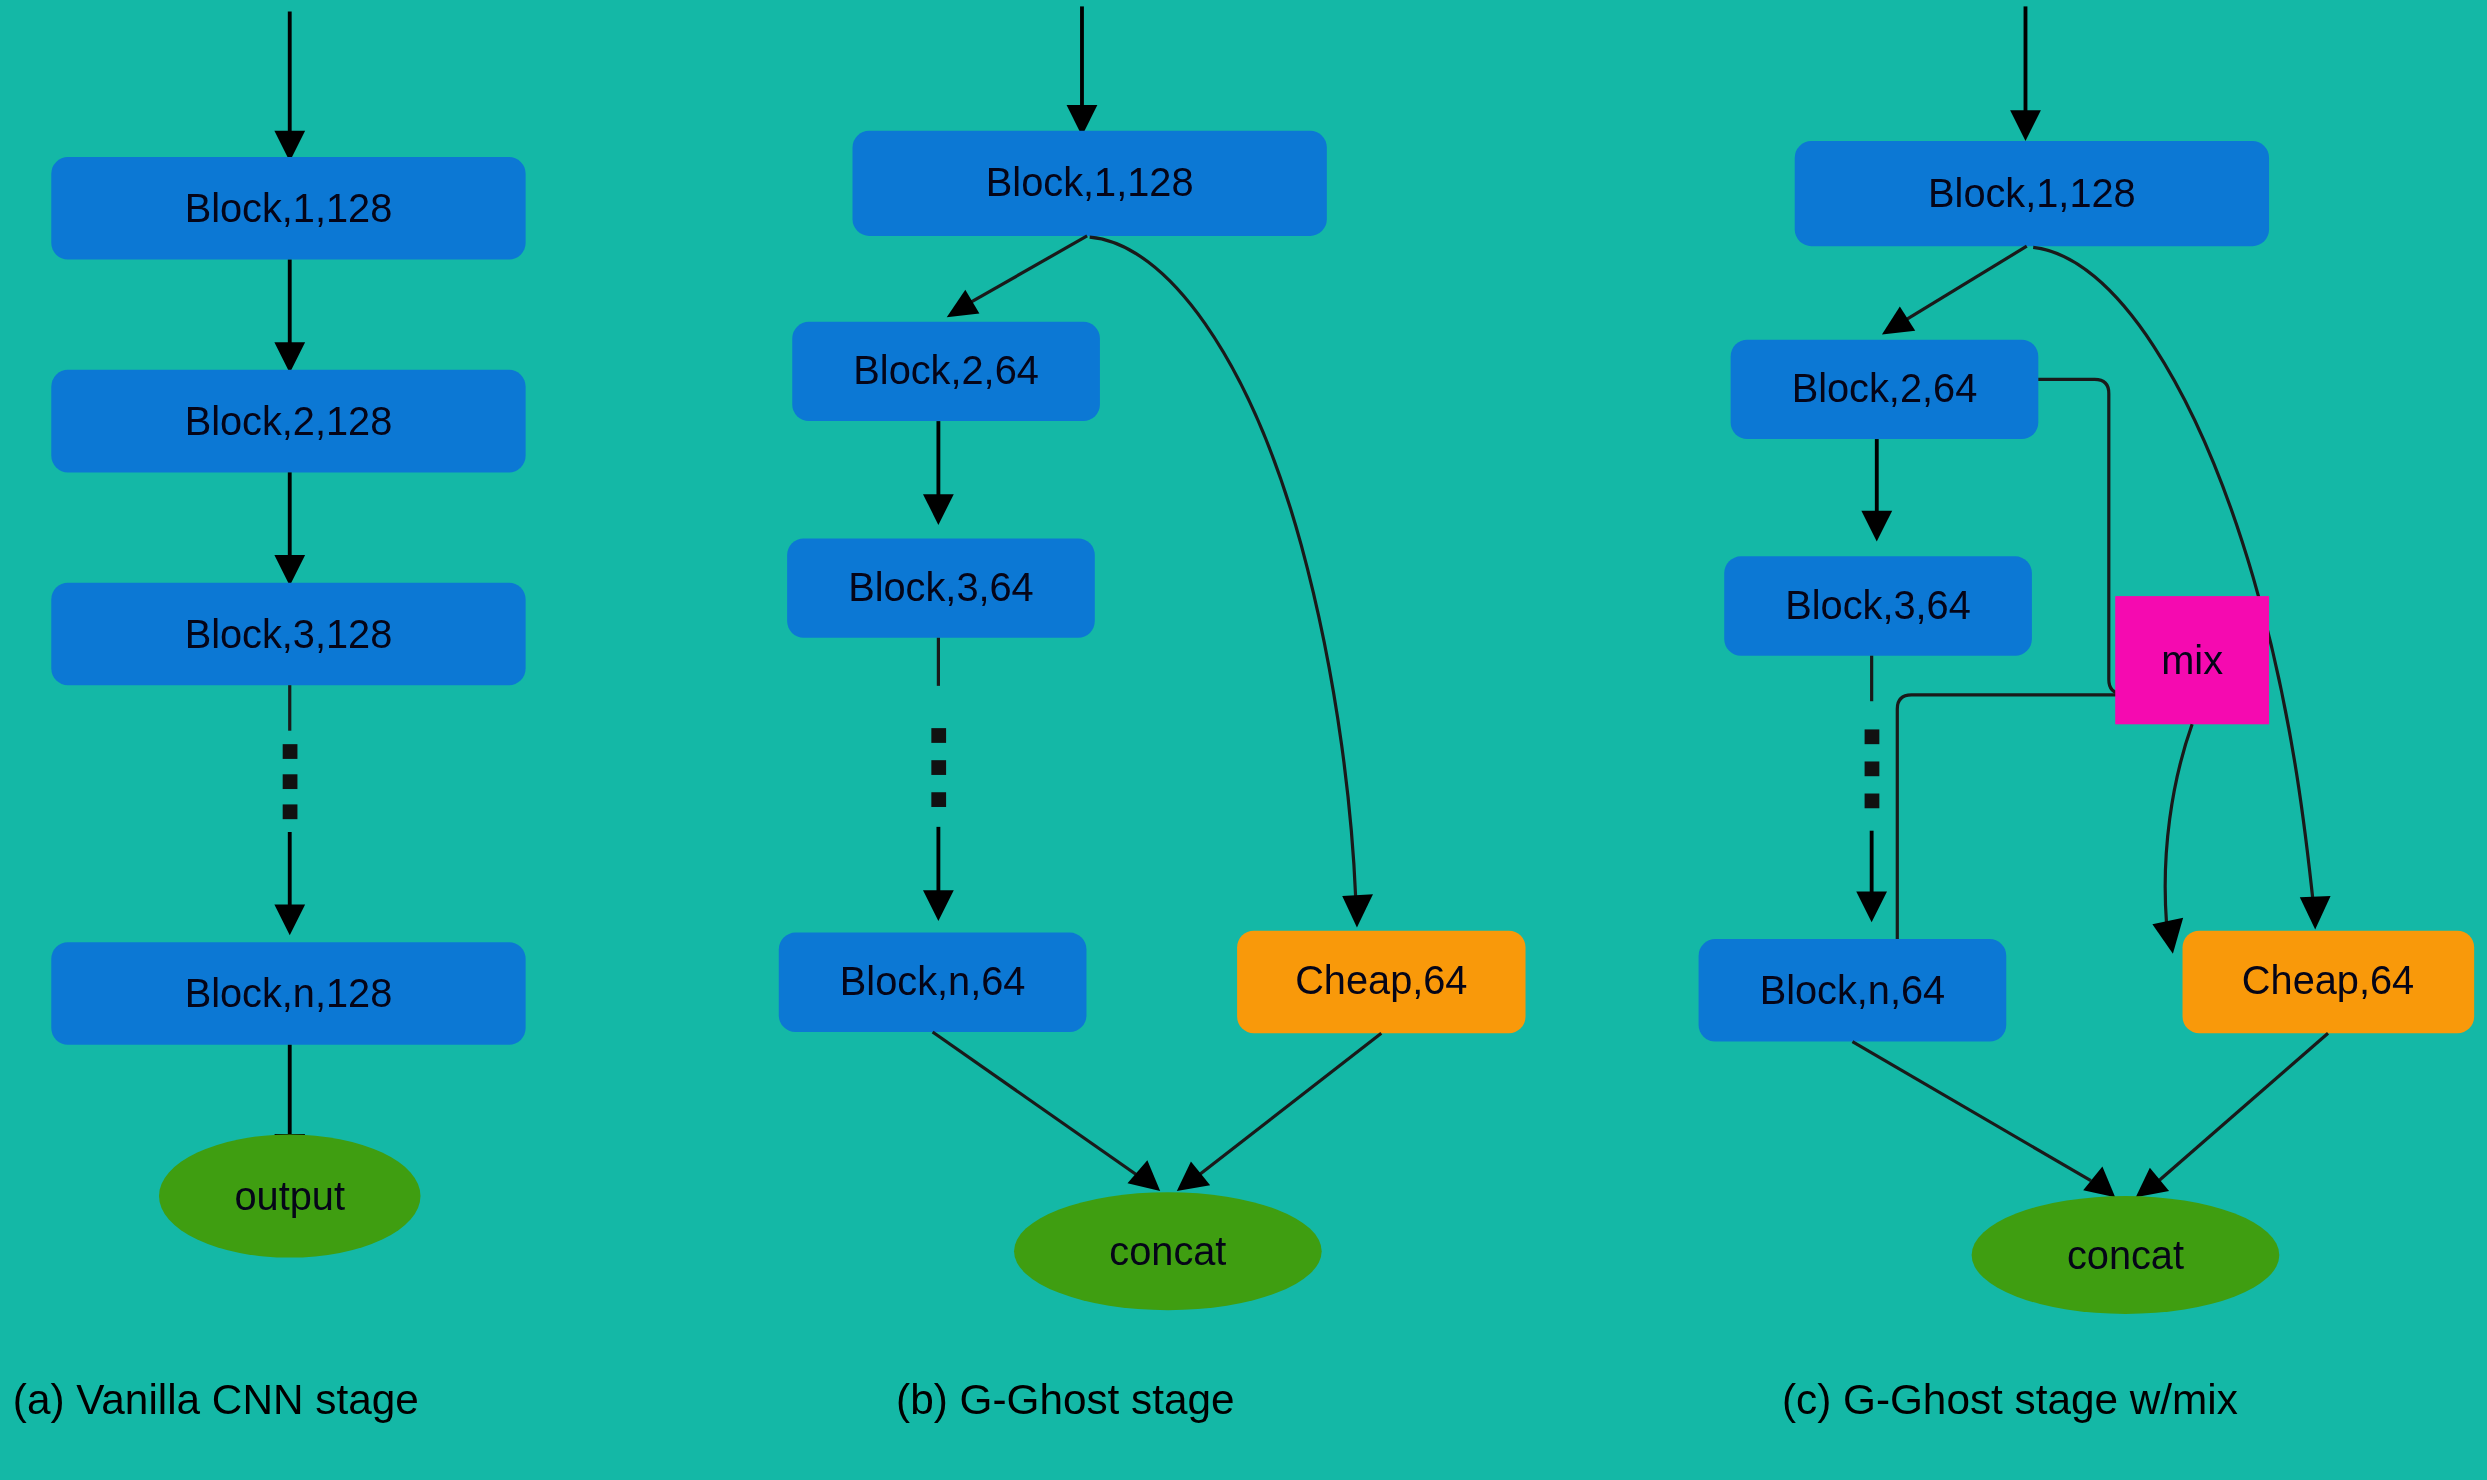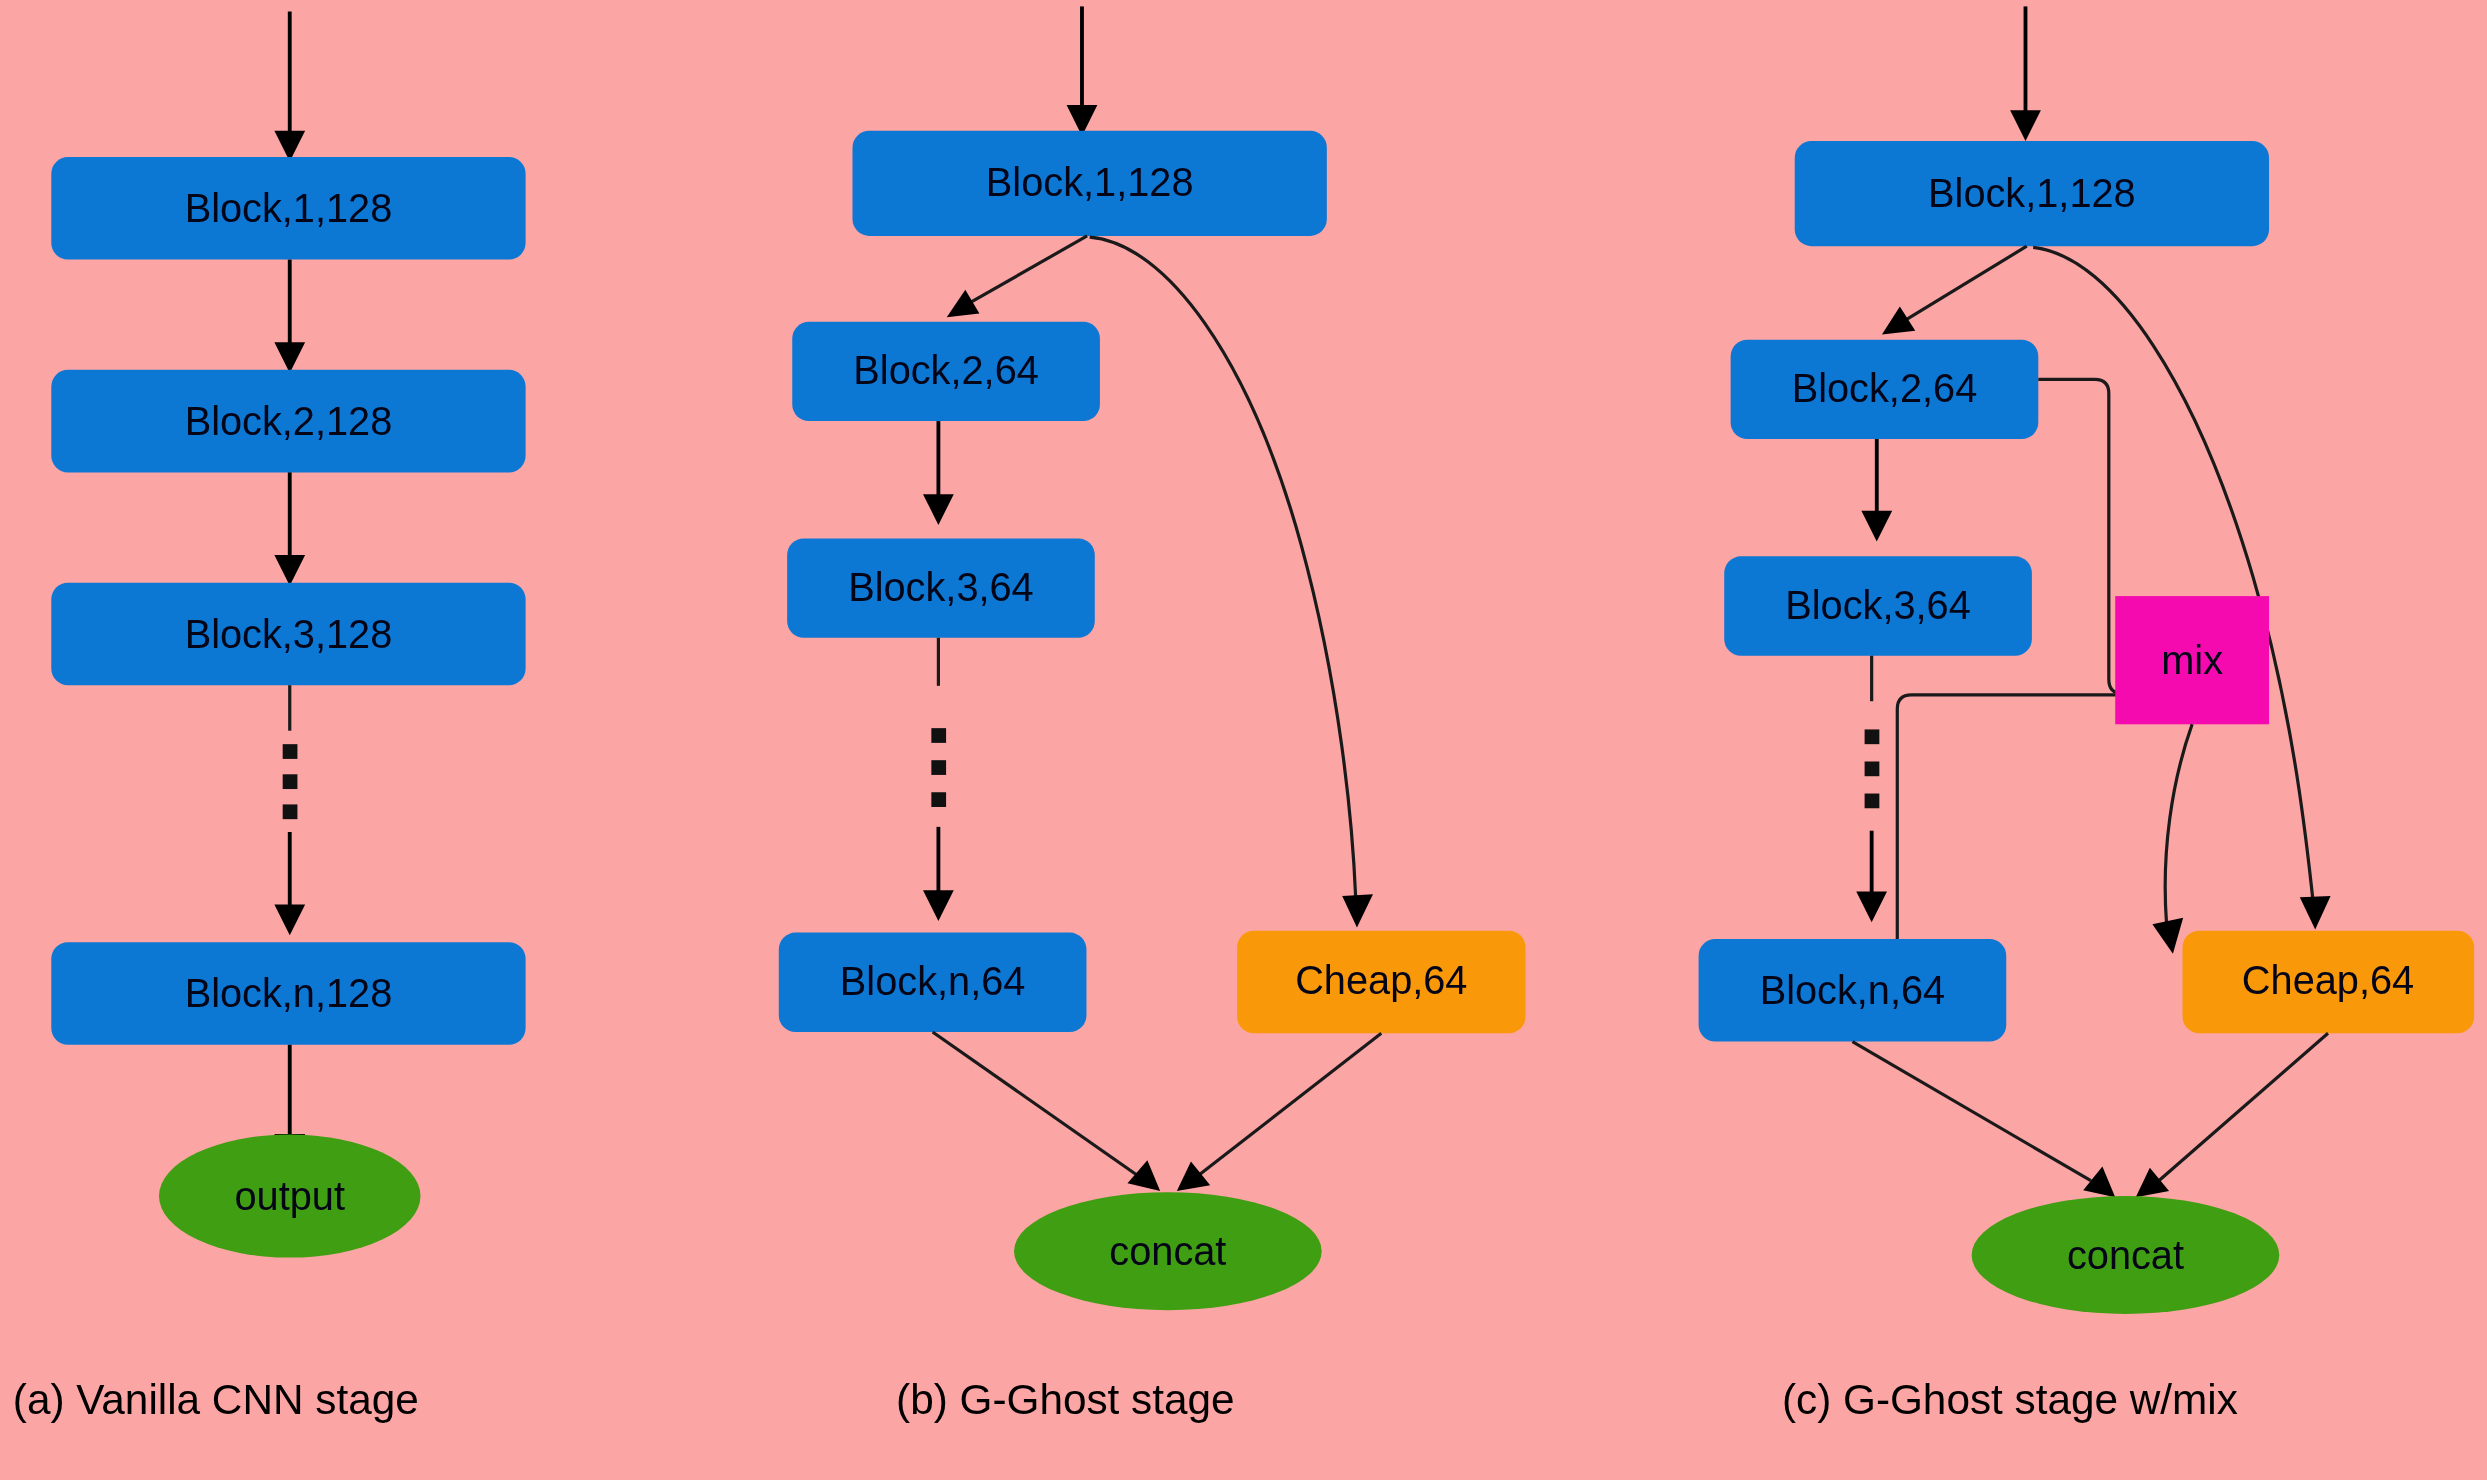--- a/index.html
+++ b/index.html
@@ -11,21 +11,21 @@
   body {
     width: 2487px;
     height: 1480px;
     overflow: hidden;
     font-family: "Liberation Sans", sans-serif;
   }
   #figure {
     position: relative;
     width: 2487px;
     height: 1480px;
-    background: #fca5a5;
+    background: #14b8a6;
   }
   svg.diagram {
     position: absolute;
     left: 0;
     top: 0;
     width: 2487px;
     height: 1480px;
     display: block;
   }
   .node-label {

